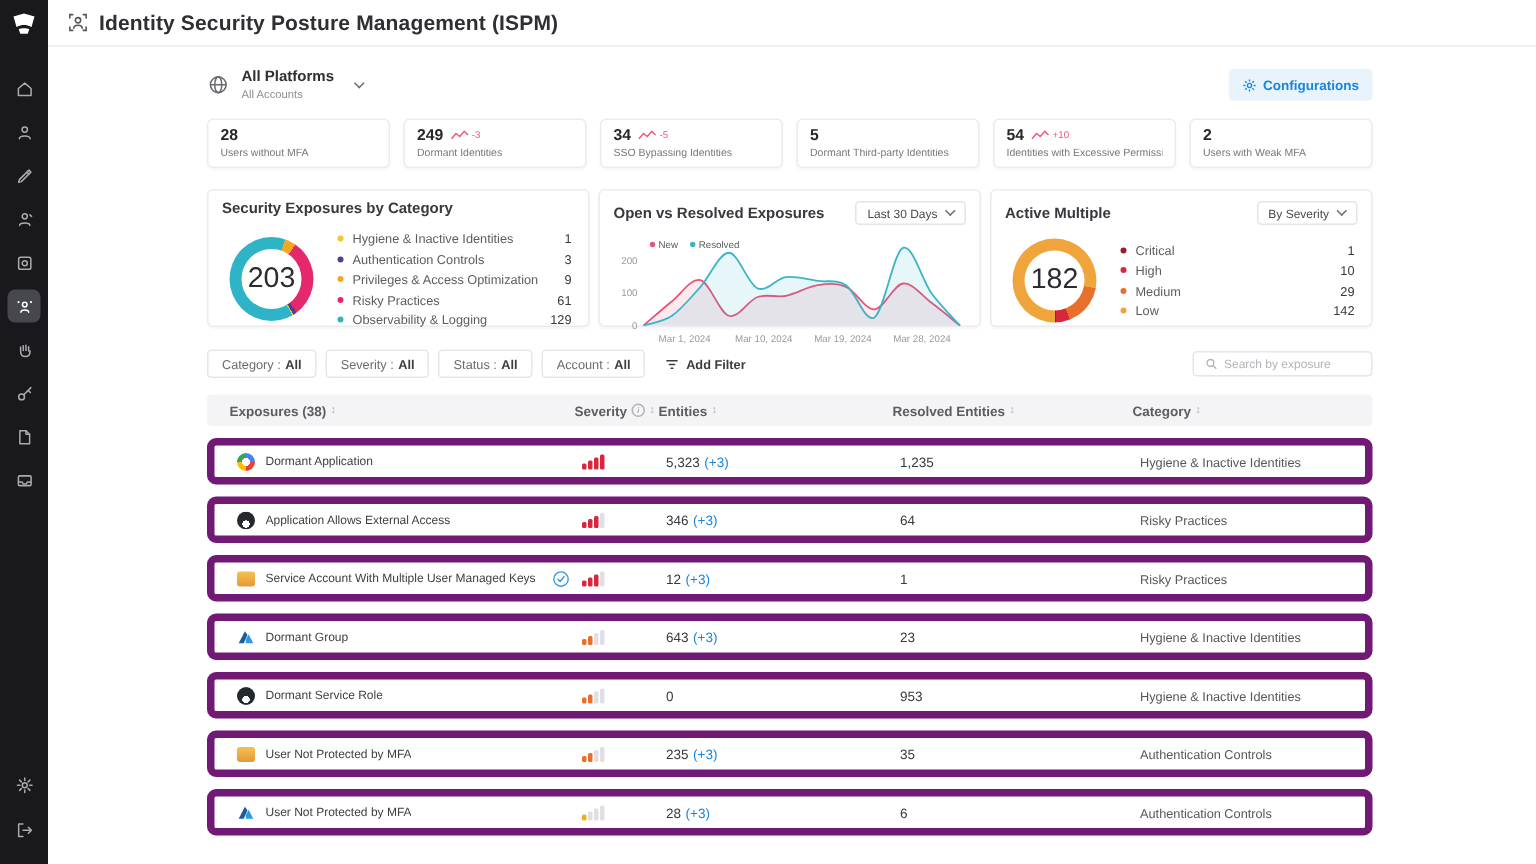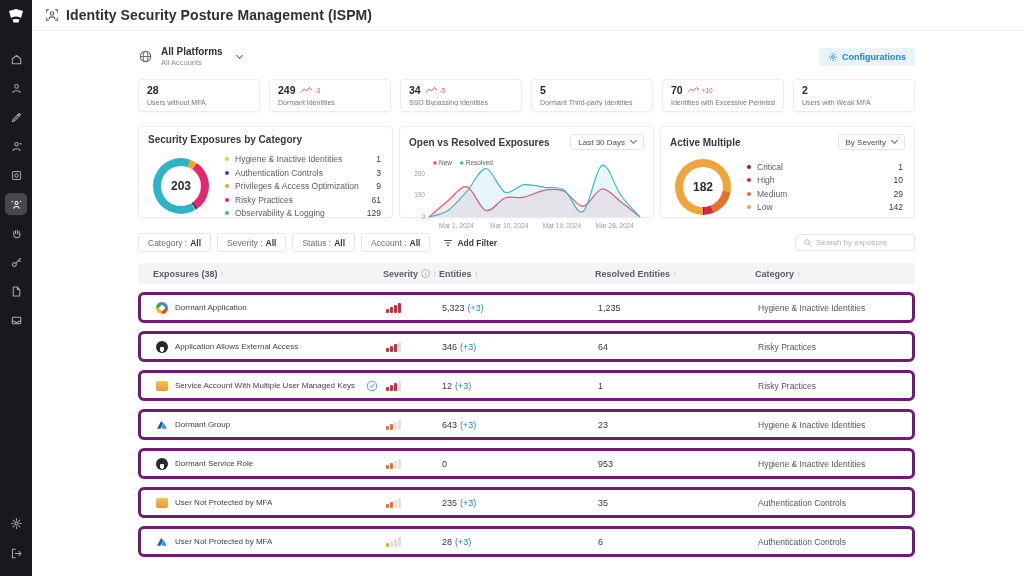--- a/index.html
+++ b/index.html
@@ -11,21 +11,21 @@
   .snav{display:flex;flex-direction:column;gap:7px;align-items:center}
   .sitem{width:22px;height:22px;display:flex;align-items:center;justify-content:center;border-radius:5px;cursor:pointer}
   .sitem.active{background:#47474e}
   .sidebar-bottom{margin-top:auto;display:flex;flex-direction:column;gap:8px;align-items:center}
   
   .main{flex:1;display:flex;flex-direction:column;background:#fff;min-width:0}
   .hdr{height:31px;display:flex;align-items:center;gap:7px;padding:0 13px;border-bottom:1px solid #ececef;flex-shrink:0}
   .hdr h1{font-size:14px;color:#2e2e33;font-weight:bold;letter-spacing:.1px}
   .content{width:777px;margin-left:106px;padding-top:15px}
   
-  .platform-row{display:flex;justify-content:space-between;align-items:center}
+  .platform-row{display:flex;justify-content:space-between;}
   .platform-select{display:flex;align-items:center;gap:8px;cursor:pointer}
   .p-txt{display:flex;flex-direction:column}
   .p-name{font-size:10px;font-weight:bold;color:#2e2e33}
   .p-sub{font-size:7.5px;color:#8e8e94;margin-top:1px}
   .chev{width:5px;height:5px;border-right:1.2px solid #6a6a70;border-bottom:1.2px solid #6a6a70;transform:rotate(45deg);margin-top:-3px;margin-left:6px}
   .config-btn{display:flex;align-items:center;gap:4px;background:#e8f3fc;border:none;border-radius:3px;padding:4px 9px;font-size:9px;color:#1786df;font-weight:bold;cursor:pointer}
   
   .stats-row{display:grid;grid-template-columns:repeat(6,1fr);gap:9px;margin-top:12px}
   .stat-card{background:#fff;border:1px solid #ececef;border-radius:4px;padding:4px 8px 5px;box-shadow:0 1px 2px rgba(20,20,40,.04);overflow:hidden}
   .stat-top{display:flex;align-items:center;gap:4px}
@@ -34,40 +34,40 @@
   .stat-label{font-size:7px;color:#77777d;margin-top:3px;white-space:nowrap;overflow:hidden}
   
   .charts-row{display:grid;grid-template-columns:1fr 1fr 1fr;gap:6px;margin-top:14px}
   .panel{border:1px solid #ececef;border-radius:4px;background:#fff;padding:7px 9px;height:92px;box-shadow:0 1px 2px rgba(20,20,40,.04)}
   .panel-head{display:flex;justify-content:space-between;align-items:center}
   .panel-title{font-size:10px;font-weight:bold;color:#38383e}
   .mini-select{display:flex;align-items:center;border:1px solid #e4e4e7;border-radius:3px;padding:2.5px 7px;font-size:8px;color:#4a4a50;cursor:pointer;background:#fff}
   .panel-body{display:flex;align-items:center;gap:16px;margin-top:9px}
   .donut{width:56px;height:56px;border-radius:50%;position:relative;flex-shrink:0;margin-left:5px}
   .donut::after{content:"";position:absolute;inset:8px;background:#fff;border-radius:50%}
-  .donut .dnum{position:absolute;inset:0;display:flex;align-items:center;justify-content:center;font-size:12px;font-weight:bold;color:#2c2c31;z-index:1}
+  .donut .dnum{position:absolute;inset:0;display:flex;align-items:center;justify-content:center;font-size:19px;font-weight:normal;color:#2c2c31;z-index:1}
   .legend{flex:1;display:flex;flex-direction:column;gap:3.5px;padding-right:2px}
   .lrow{display:flex;align-items:center;gap:6px;font-size:8.5px;color:#5c5c62}
   .ldot{width:4px;height:4px;border-radius:50%;flex-shrink:0}
   .lval{margin-left:auto;color:#38383e}
   
   .filter-row{display:flex;align-items:center;gap:6px;margin-top:15px}
   .chip{display:flex;gap:3px;border:1px solid #e6e6e9;background:#fff;border-radius:3px;padding:3.5px 9px;font-size:8.5px;color:#6a6a70;cursor:pointer}
   .chip b{color:#3c3c42}
   .add-filter{display:flex;align-items:center;gap:4px;font-size:8.5px;font-weight:bold;color:#3c3c42;margin-left:7px;cursor:pointer}
   .search-box{margin-left:auto;display:flex;align-items:center;gap:4px;border:1px solid #e6e6e9;border-radius:3px;padding:3px 7px;width:120px;background:#fff}
   .search-box input{border:none;outline:none;font-size:8px;color:#444;width:100%;font-family:"Liberation Sans",sans-serif}
   .search-box input::placeholder{color:#b3b3ba}
   
   .thead,.trow{display:grid;grid-template-columns:230px 56px 156px 160px 1fr;align-items:center;padding-left:15px}
   .thead{background:#f4f4f6;border-radius:3px;margin-top:11px;height:21px;font-size:9px;color:#5c5c63;font-weight:bold}
   .th{display:flex;align-items:center;gap:3px}
   .sort{font-size:7px;color:#b3b3ba;font-weight:normal}
   .info-i{width:9px;height:9px;border:1px solid #b3b3ba;border-radius:50%;font-size:5.5px;color:#8a8a90;display:flex;align-items:center;justify-content:center;font-weight:normal;font-style:italic}
-  .trow{background:#fff;border:3px solid #701a75;border-radius:6px;margin-top:8px;height:31px;box-shadow:0 1px 2px rgba(20,20,40,.03);cursor:pointer}
+  .trow{background:#fff;border:5px solid #701a75;border-radius:6px;margin-top:8px;height:31px;box-shadow:0 1px 2px rgba(20,20,40,.03);cursor:pointer}
   .namecell{display:flex;align-items:center;gap:7px;overflow:hidden;padding-right:4px}
   .rname{font-size:8px;color:#3e3e44;white-space:nowrap;overflow:hidden}
   .pi{width:12px;height:12px;flex-shrink:0;display:inline-block}
   .pi-gcp{border-radius:50%;background:radial-gradient(circle,#fff 0 2.6px,transparent 2.7px),conic-gradient(#4285F4 0 25%,#EA4335 25% 50%,#FBBC05 50% 75%,#34A853 75% 100%)}
   .pi-github{border-radius:50%;background:radial-gradient(circle at 50% 70%,#fff 0 2.4px,transparent 2.5px),#24292f}
   .pi-aws{height:10px;border-radius:2px;background:linear-gradient(#f3c24f,#e8973a);align-self:center}
   .sevbars{display:flex;align-items:flex-end;gap:1.5px;height:11px}
   .sevbars i{display:block;width:2.5px;border-radius:1px}
   .numcell{font-size:9px;color:#38383e}
   .delta{color:#1786df;margin-left:3px}
@@ -236,21 +236,21 @@
             <div class="stat-label">SSO Bypassing Identities</div>
           </div>
           <div class="stat-card">
             <div class="stat-top">
               <span class="stat-value">5</span>
             </div>
             <div class="stat-label">Dormant Third-party Identities</div>
           </div>
           <div class="stat-card">
             <div class="stat-top">
-              <span class="stat-value">70</span>
+              <span class="stat-value">54</span>
               <span class="stat-trend">
                 <svg width="13" height="8" viewBox="0 0 13 8" fill="none" stroke="#ef5777" stroke-width="1">
                   <path d="M1 6.5 L4 3 L6.5 5 L9.5 1.5 L12 4"></path>
                 </svg>
                 <span>+10</span>
               </span>
             </div>
             <div class="stat-label">Identities with Excessive Permissions</div>
           </div>
           <div class="stat-card">

